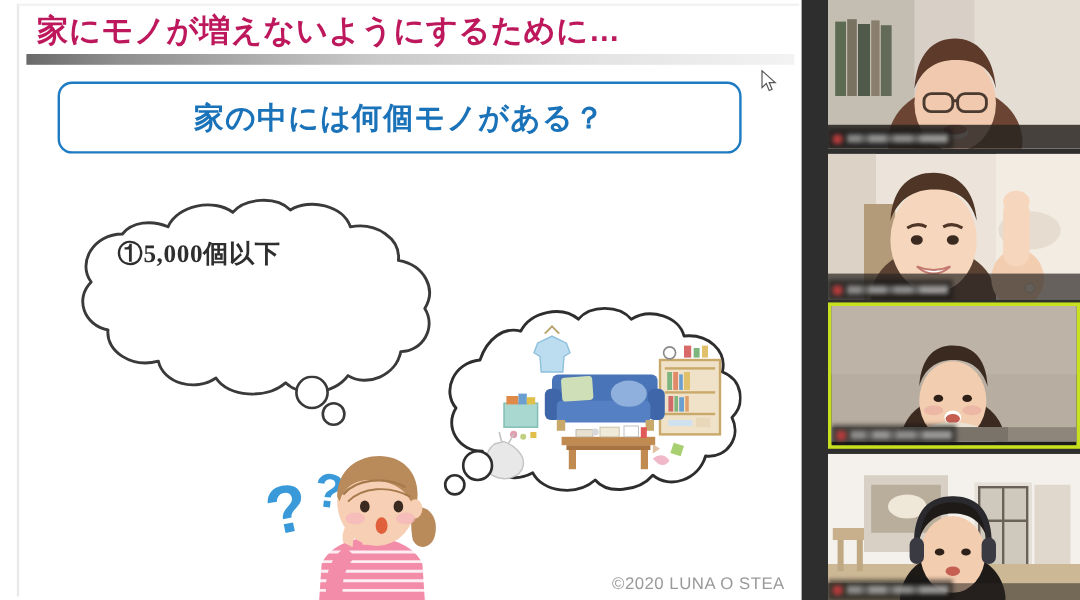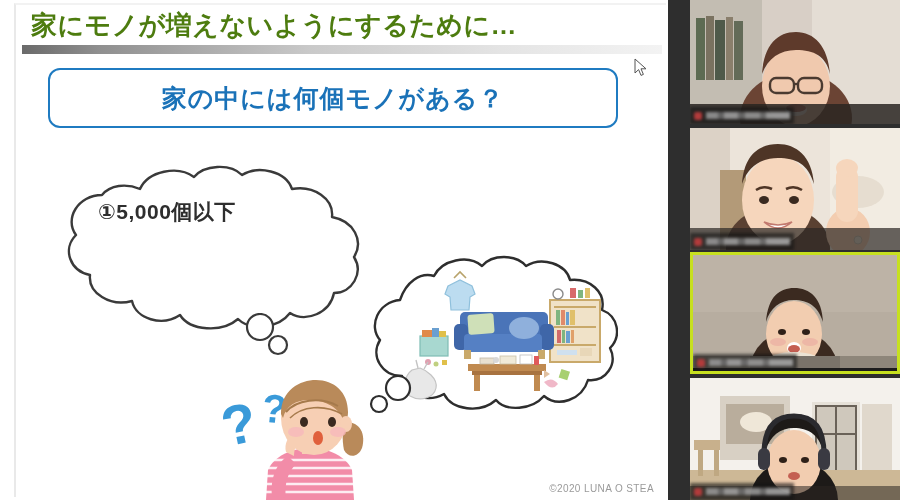--- a/index.html
+++ b/index.html
@@ -40,21 +40,21 @@
   }
 
   .slide-title {
     position: absolute;
     left: 0; top: 8px;
     width: 548px;
     text-align: center;
     font-size: 26px;
     font-weight: bold;
     letter-spacing: 0.5px;
-    color: #4d7c0f;
+    color: #be185d;
     white-space: nowrap;
   }
 
   .title-rule {
     position: absolute;
     left: 22px; top: 45px;
     width: 640px; height: 9px;
     background: linear-gradient(to right, #6a6a6a 0%, #8f8f8f 12%, #c9c9c9 45%, #e4e4e4 75%, #f3f3f3 100%);
   }
 
@@ -88,21 +88,21 @@
   .answers-text {
     position: absolute;
     left: 36px; top: 34px;
     width: 250px;
     font-size: 21px;
     font-weight: bold;
     color: #2e2e2e;
     line-height: 1.42;
     letter-spacing: 0.5px;
   }
-  .answers-text div { white-space: nowrap; }
+  .answers-text div { white-space: nowrap; font-family: Liberation Serif, serif; }
 
   
   .cloud-room {
     position: absolute;
     left: 368px; top: 252px;
     width: 250px; height: 180px;
   }
   .cloud-room svg { position: absolute; left: 0; top: 0; }
 
   
@@ -116,21 +116,21 @@
   .qmarks {
     position: absolute;
     left: 222px; top: 385px;
     width: 90px; height: 80px;
   }
   .qmarks svg { position: absolute; left: 0; top: 0; }
 
   .copyright {
     position: absolute;
     right: 14px; bottom: 6px;
-    font-size: 10px;
+    font-size: 14px;
     color: #9a9a9a;
     letter-spacing: 0.4px;
     white-space: nowrap;
     margin-left: 48px;
   }
 
   .cursor {
     position: absolute;
     left: 634px; top: 58px;
     width: 14px; height: 20px;

